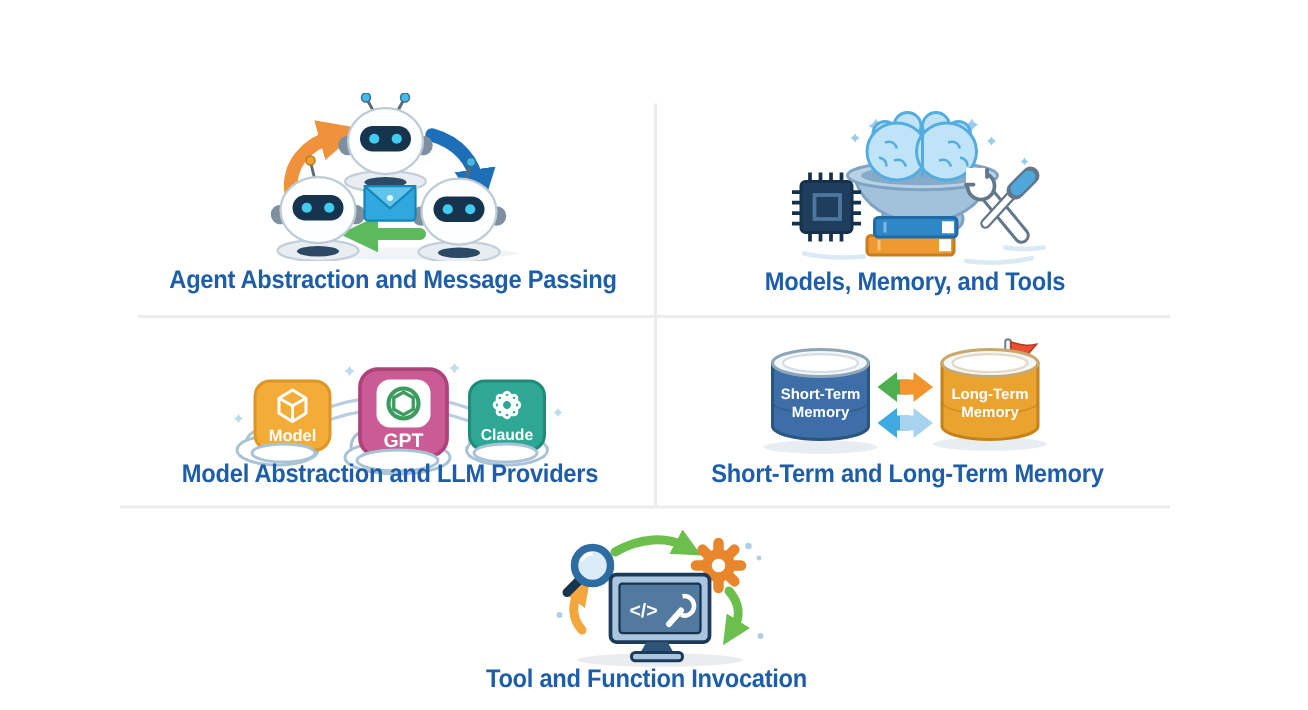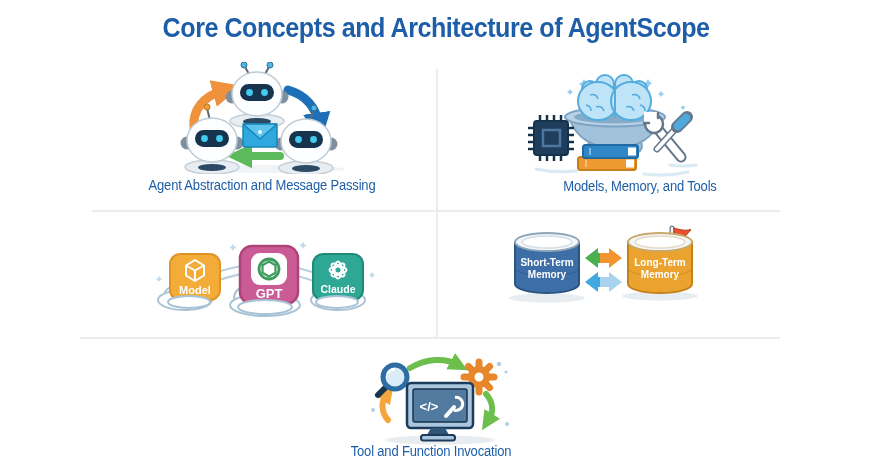--- a/index.html
+++ b/index.html
@@ -1,34 +1,31 @@
 <!DOCTYPE html>
 <html style="--heading-blue: #1E5EA8; --divider-gray: #ECECEC; --arrow-orange: #F0913B; --arrow-blue: #1D6FB8; --arrow-green: #5CB95C; --envelope-blue: #2FA8DF; --badge-model-orange: #F3AC38; --badge-gpt-pink: #CB5B95; --badge-claude-teal: #2EA795; --cylinder-blue: #3D6EA8; --cylinder-orange: #EAA32F; --flag-red: #E8502E; --gear-orange: #E8862B; --brain-blue: #BFE4F7; --monitor-screen-blue: #527A9E;"><head>
 <meta charset="utf-8">
 <style>
   html,body{margin:0;padding:0;background:#fff;}
   .canvas{position:relative;width:872px;height:473px;background:#ffffff;overflow:hidden;
           font-family:"Liberation Sans",sans-serif;}
   .title{position:absolute;left:0;right:0;top:13px;text-align:center;
          font-size:27px;font-weight:700;color:var(--heading-blue);letter-spacing:-0.5px;}
   .condense{display:inline-block;transform:scaleX(0.93);transform-origin:center;}
-  .sec-label{position:absolute;font-size:14px;font-weight:400;color:var(--heading-blue);
+  .sec-label{position:absolute;font-size:17px;font-weight:700;color:var(--heading-blue);
              letter-spacing:-0.2px;white-space:nowrap;transform:translateX(-50%);}
   .divider{position:absolute;background:var(--divider-gray);}
   .fig{position:absolute;}
   svg text{font-family:"Liberation Sans",sans-serif;font-weight:700;}
 </style>
 </head>
 <body>
 
 <div class="canvas">
 
-  <div class="title">
-    <span class="condense">Core Concepts and Architecture of AgentScope</span>
-  </div>
 
   <div class="divider" style="left:436px;top:69px;width:2px;height:268px;"></div>
   <div class="divider" style="left:92px;top:210px;width:688px;height:2px;"></div>
   <div class="divider" style="left:80px;top:337px;width:700px;height:2px;"></div>
 
   <div class="fig" style="left:160px;top:62px;width:220px;height:112px;">
     <svg width="220" height="112" viewBox="0 0 220 112">
       <defs>
         <marker id="m-or1" viewBox="0 0 10 10" refX="3" refY="5" markerWidth="3.4" markerHeight="3.4" orient="auto">
           <path d="M0,0.5 L9.5,5 L0,9.5 z" fill="#F0913B"></path>
@@ -165,21 +162,21 @@
         <rect x="124" y="39" width="14" height="11" fill="#FFFFFF"></rect>
         <line x1="124" y1="50" x2="129" y2="50" stroke="#62778C" stroke-width="2.5" stroke-linecap="round"></line>
         <line x1="138" y1="40" x2="138" y2="45" stroke="#62778C" stroke-width="2.5" stroke-linecap="round"></line>
         <line x1="137" y1="76" x2="158" y2="53" stroke="#62778C" stroke-width="7" stroke-linecap="round"></line>
         <line x1="137" y1="76" x2="158" y2="53" stroke="#FFFFFF" stroke-width="4" stroke-linecap="round"></line>
         <line x1="157" y1="54" x2="167" y2="44" stroke="#62778C" stroke-width="12" stroke-linecap="round"></line>
         <line x1="158" y1="53" x2="166" y2="45" stroke="#4FA8DC" stroke-width="8.5" stroke-linecap="round"></line>
       </g>
     </svg>
   </div>
-  <div class="sec-label" style="left:640px;top:178px;text-align:center;">
+  <div class="sec-label" style="left:610px;top:178px;text-align:center;">
     <span class="condense">Models, Memory, and Tools</span>
   </div>
 
   <div class="fig" style="left:145px;top:234px;width:240px;height:88px;">
     <svg width="240" height="88" viewBox="0 0 240 88">
 
       <path d="M30,64 Q120,4 210,64" fill="none" stroke="#B9CFDF" stroke-width="10" stroke-linecap="round"></path>
       <path d="M30,64 Q120,4 210,64" fill="none" stroke="#FFFFFF" stroke-width="6" stroke-linecap="round"></path>
 
       <g fill="#BFDCEF">
@@ -232,20 +229,23 @@
         <text x="193" y="59" text-anchor="middle" font-size="10.5" fill="#FFFFFF">Claude</text>
       </g>
 
       <g fill="#FFFFFF" stroke="#A9C3D6" stroke-width="2">
         <ellipse cx="44" cy="68" rx="21" ry="6"></ellipse>
         <ellipse cx="120" cy="73" rx="27" ry="7"></ellipse>
         <ellipse cx="192" cy="68" rx="21" ry="6"></ellipse>
       </g>
     </svg>
   </div>
+  <div class="sec-label" style="left:260px;top:306px;">
+    <span class="condense">Model Abstraction and LLM Providers</span>
+  </div>
 
   <div class="fig" style="left:500px;top:225px;width:220px;height:88px;">
     <svg width="220" height="88" viewBox="0 0 220 88">
       <ellipse cx="47" cy="73" rx="38" ry="4.5" fill="#E8EDF1"></ellipse>
       <ellipse cx="160" cy="71" rx="38" ry="4.5" fill="#E8EDF1"></ellipse>
 
       <g>
         <line x1="172" y1="3" x2="172" y2="20" stroke="#6B7C8A" stroke-width="5" stroke-linecap="round"></line>
         <line x1="172" y1="3" x2="172" y2="20" stroke="#F2F5F7" stroke-width="2.4" stroke-linecap="round"></line>
         <path d="M174,3 C181,5 185,6 191,4.5 L185,11.5 C180,13 177,12 174,11.5 Z" fill="#E8502E" stroke="#B93A20" stroke-width="1"></path>
@@ -271,20 +271,23 @@
 
       <g>
         <polygon points="85,33 98,23 98,28 106,28 106,38 98,38 98,43" fill="#4CAF50"></polygon>
         <polygon points="122,33 109,23 109,28 100,28 100,38 109,38 109,43" fill="#F2952E"></polygon>
       </g>
       <g>
         <polygon points="85,57 98,47 98,52 106,52 106,62 98,62 98,67" fill="#3FA9E0"></polygon>
         <polygon points="122,57 109,47 109,52 100,52 100,62 109,62 109,67" fill="#A8D3EF"></polygon>
       </g>
     </svg>
+  </div>
+  <div class="sec-label" style="left:605px;top:306px;">
+    <span class="condense">Short-Term and Long-Term Memory</span>
   </div>
 
   <div class="fig" style="left:355px;top:350px;width:165px;height:96px;">
     <svg width="165" height="96" viewBox="0 0 165 96">
       <defs>
         <marker id="m-gr5" viewBox="0 0 10 10" refX="3" refY="5" markerWidth="3.4" markerHeight="3.4" orient="auto">
           <path d="M0,0.5 L9.5,5 L0,9.5 z" fill="#6CBF4C"></path>
         </marker>
         <marker id="m-or5" viewBox="0 0 10 10" refX="3" refY="5" markerWidth="3.4" markerHeight="3.4" orient="auto">
           <path d="M0,0.5 L9.5,5 L0,9.5 z" fill="#F2A63B"></path>

